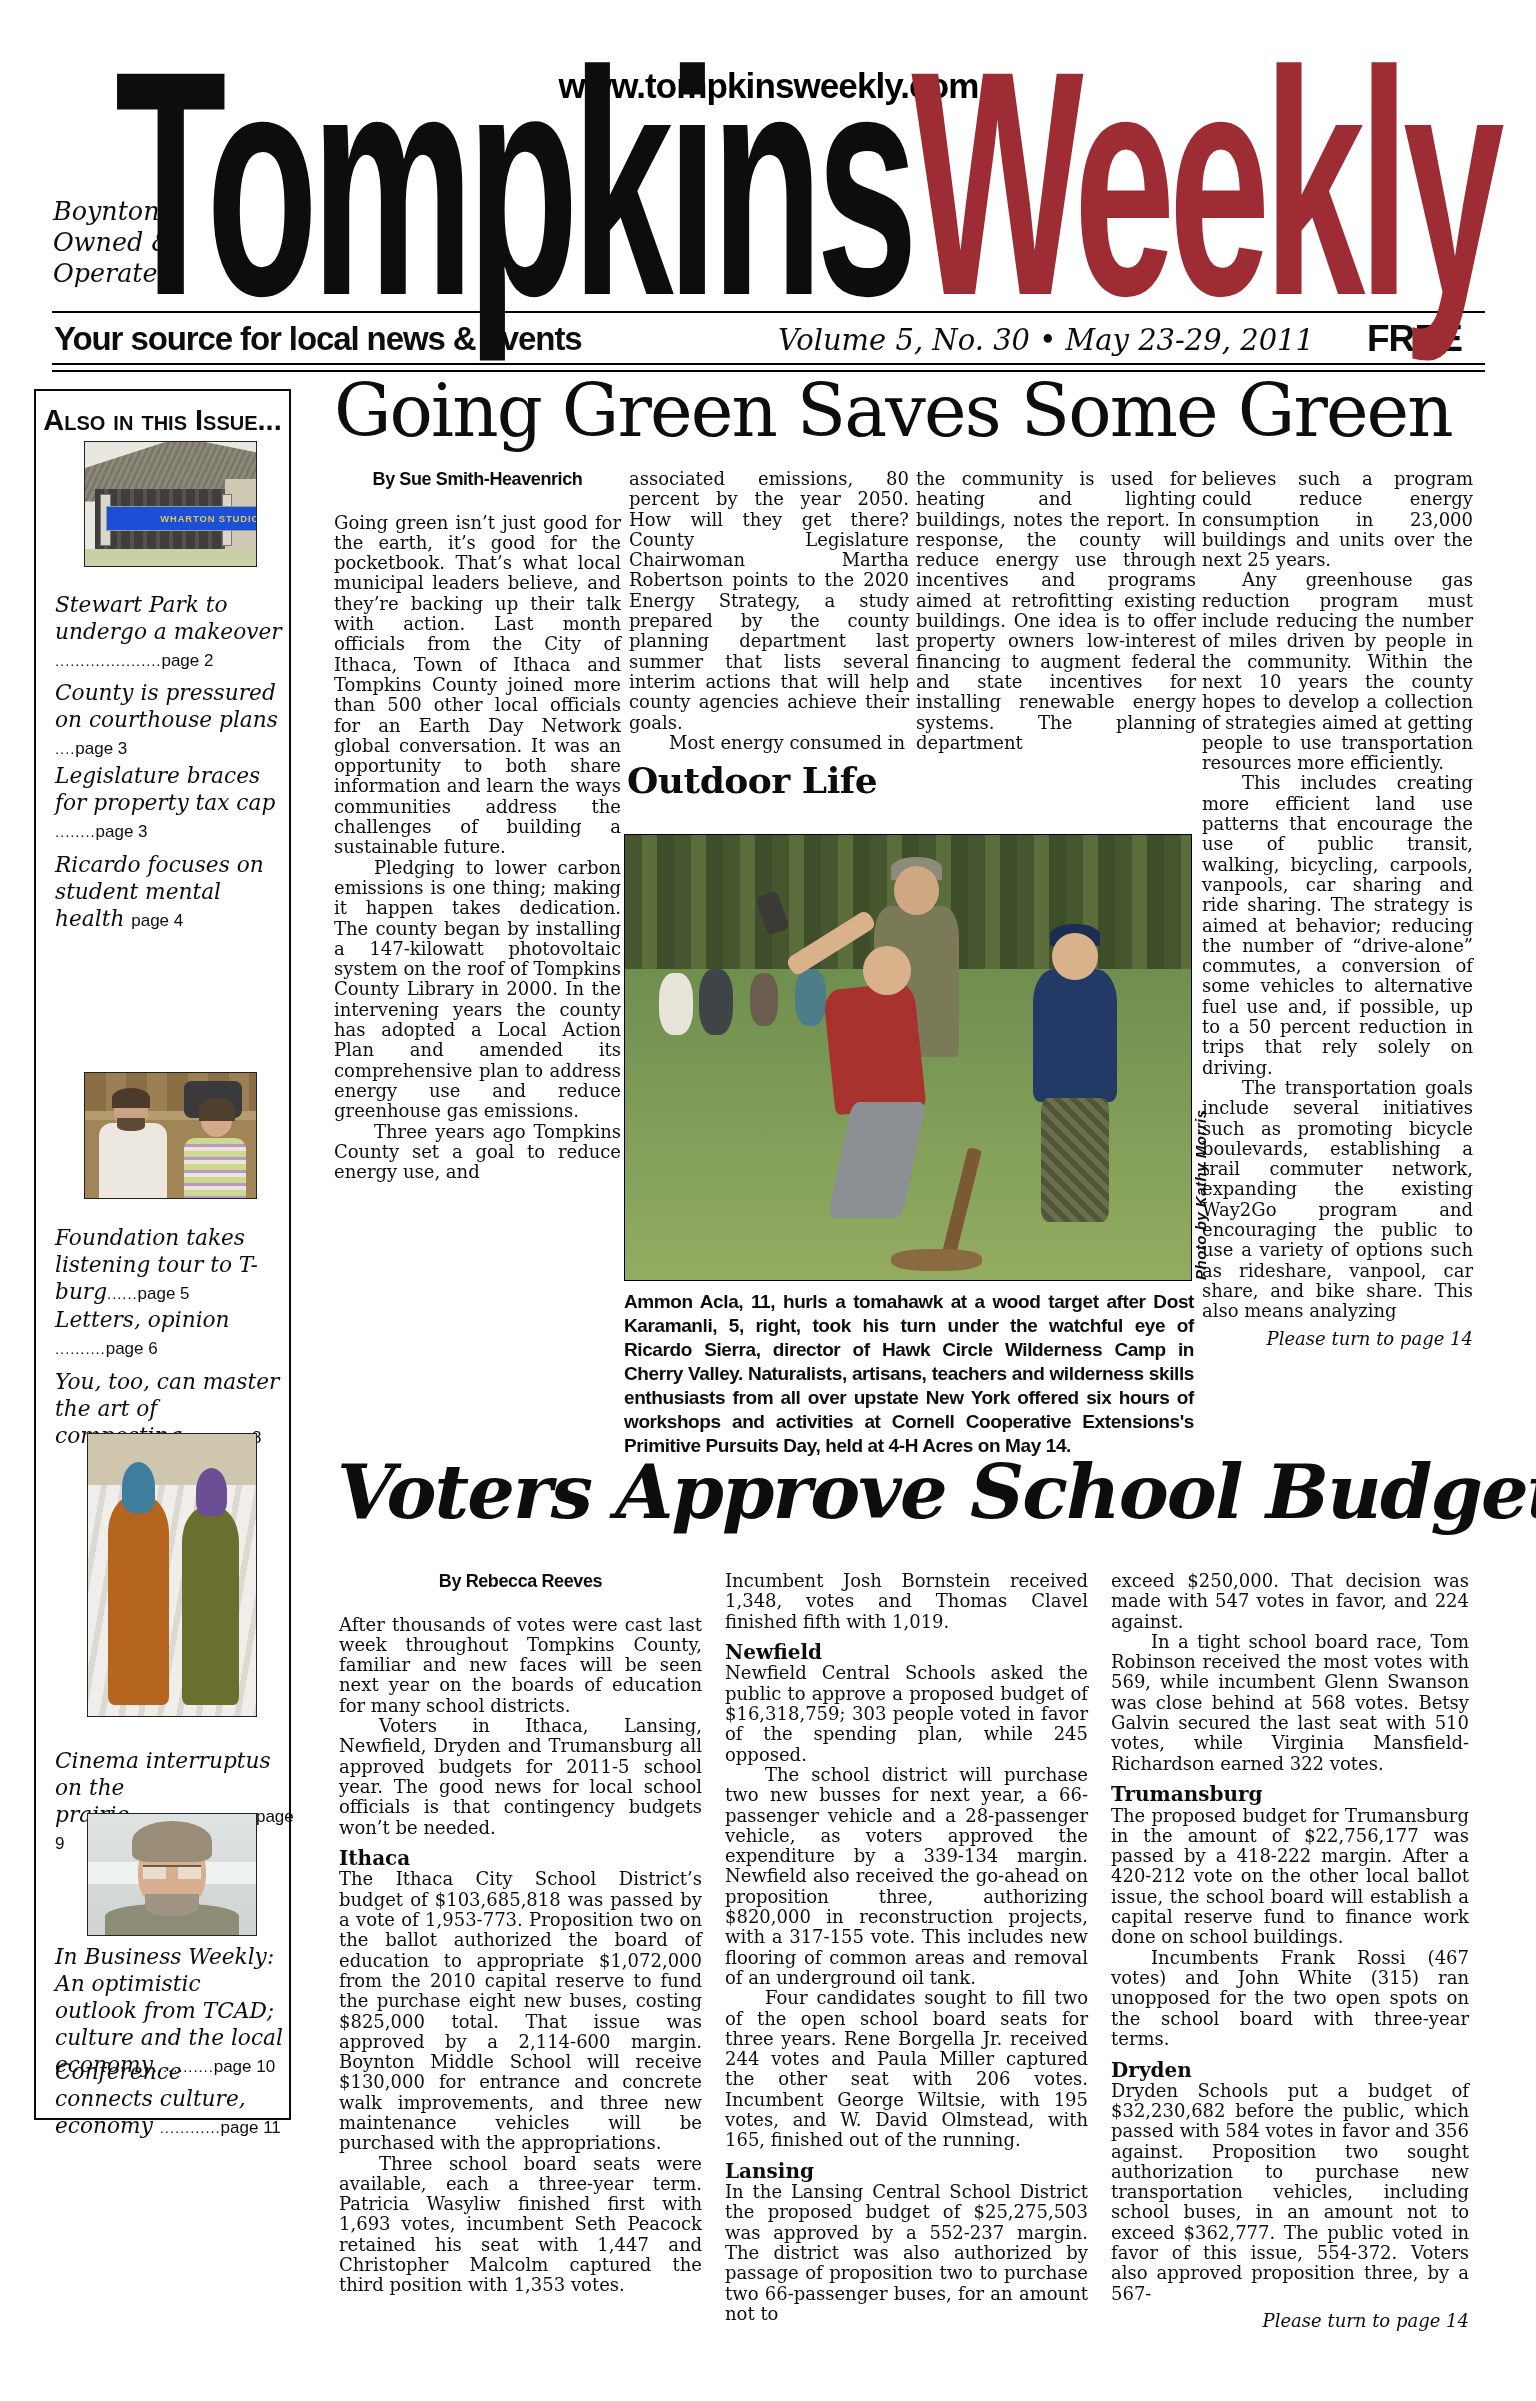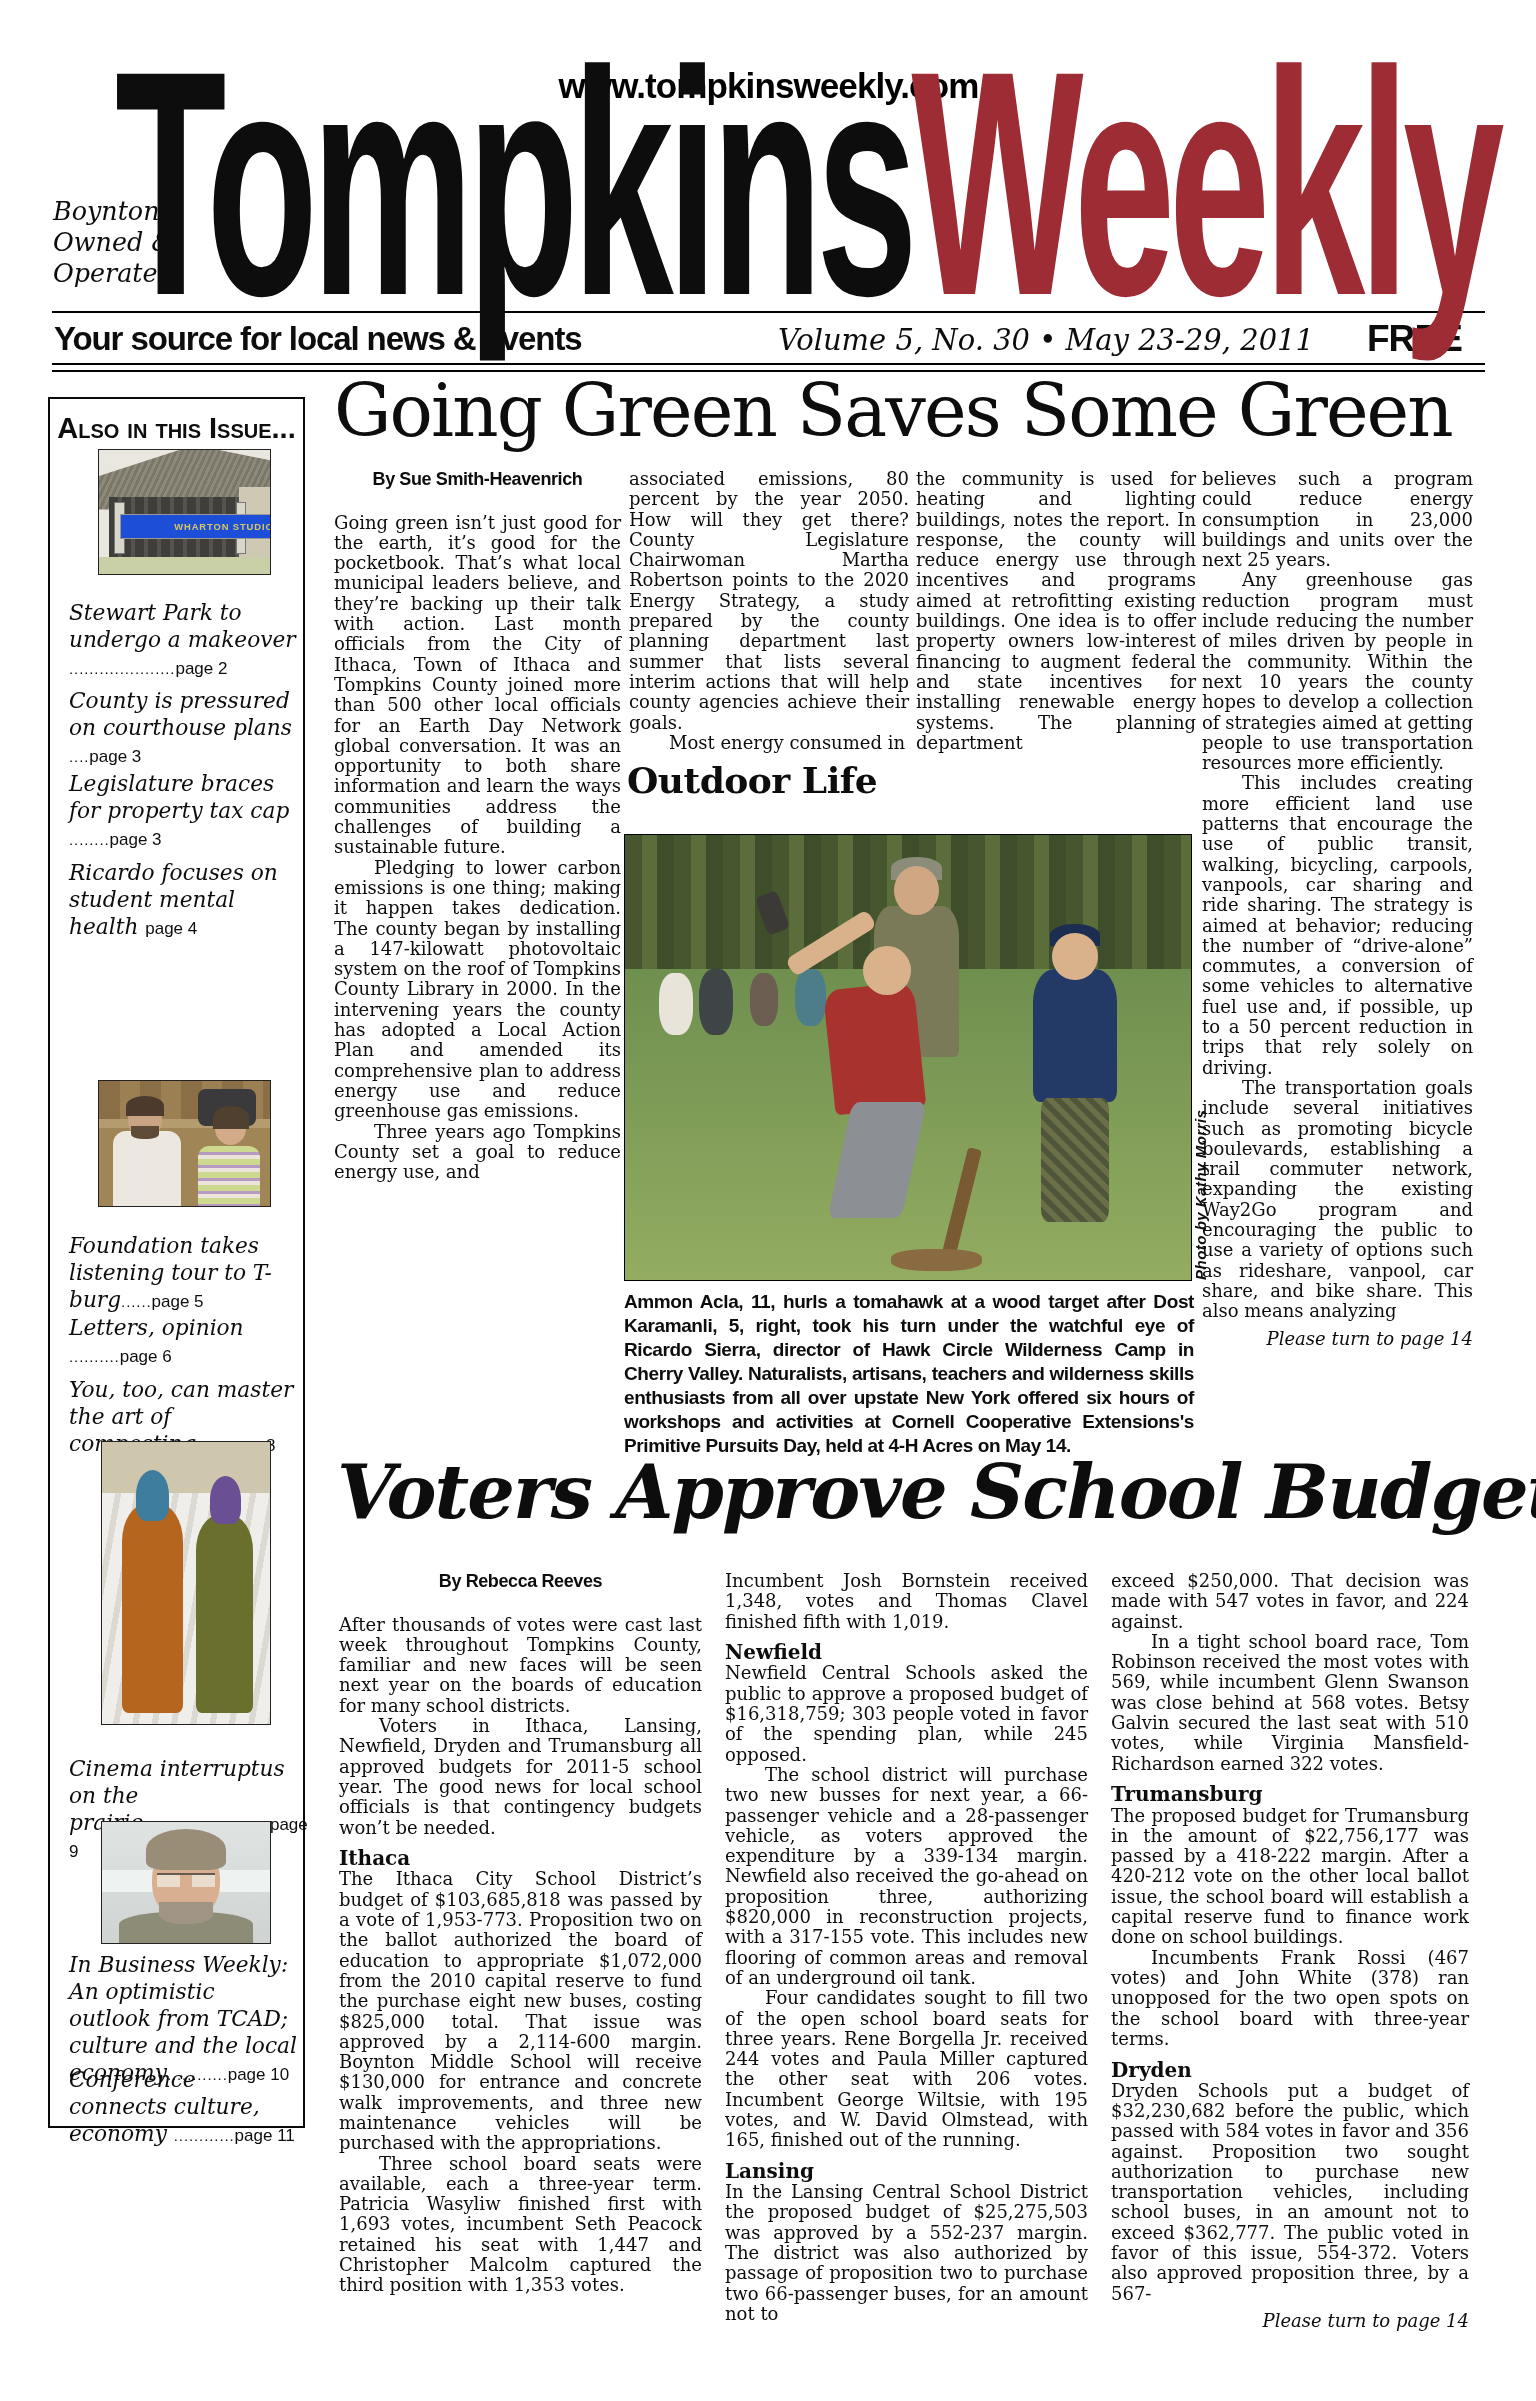--- a/index.html
+++ b/index.html
@@ -19,22 +19,22 @@
   .rule-double{position:absolute;left:52px;width:1433px;top:363px;height:4.7px;
     border-top:2.8px solid #000;border-bottom:2.8px solid #000;}
   .tag-left{position:absolute;left:54px;top:320px;
     font:bold 33px "Liberation Sans",sans-serif;letter-spacing:-1.1px;}
   .tag-vol{position:absolute;right:223px;top:323px;
     font:italic 29px "DejaVu Serif",serif;}
   .tag-free{position:absolute;right:75px;top:318px;
     font:bold 37px "Liberation Sans",sans-serif;letter-spacing:-0.9px;}
 
   
-  .sidebar{position:absolute;left:48px;top:389px;width:253px;height:1727px;
-    border:2.8px solid #0a0a0a;background:#fff;margin-top:8px;}
+  .sidebar{position:absolute;left:34px;top:389px;width:253px;height:1727px;
+    border:2.8px solid #0a0a0a;background:#fff;}
   .sb-head{position:absolute;left:0;right:0;top:13px;text-align:center;
     font:bold 29px "Liberation Sans",sans-serif;font-variant:small-caps;letter-spacing:0px;}
   .sb-item{position:absolute;left:19px;width:228px;
     font:italic 21.7px/27px "DejaVu Serif",serif;text-align:left;}
   .sb-item .pg{font:17px "Liberation Sans",sans-serif;font-style:normal;}
   .sb-item .dots{font:15px "Liberation Sans",sans-serif;font-style:normal;letter-spacing:0.9px;}
   .sb-img{position:absolute;border:1.9px solid #222;overflow:hidden;background:#ccc;}
 
   
   .wh-sky{position:absolute;inset:0;background:#e9e7df;}
@@ -287,20 +287,20 @@
       <p class="cp t-p">Four candidates sought to fill two of the open school board seats for three years. Rene Borgella Jr. received 244 votes and Paula Miller captured the other seat with 206 votes. Incumbent George Wiltsie, with 195 votes, and W. David Olmstead, with 165, finished out of the running.</p>
       <p class="cp t-sub">Lansing</p>
       <p class="cp t-ph">In the Lansing Central School District the proposed budget of $25,275,503 was approved by a 552-237 margin. The district was also authorized by passage of proposition two to purchase two 66-passenger buses, for an amount not to</p>
     </div>
   <div class="col" style="left:1111px;top:1571px;width:358px;">
 
   <p class="cp t-ph">exceed $250,000. That decision was made with 547 votes in favor, and 224 against.</p>
       <p class="cp t-p">In a tight school board race, Tom Robinson received the most votes with 569, while incumbent Glenn Swanson was close behind at 568 votes. Betsy Galvin secured the last seat with 510 votes, while Virginia Mansfield-Richardson earned 322 votes.</p>
       <p class="cp t-sub">Trumansburg</p>
       <p class="cp t-ph">The proposed budget for Trumansburg in the amount of  $22,756,177 was passed by a 418-222 margin. After a 420-212 vote on the other local ballot issue, the school board will establish a capital reserve fund to finance work done on school buildings.</p>
-      <p class="cp t-p">Incumbents Frank Rossi (467 votes) and John White (378) ran unopposed for the two open spots on the school board with three-year terms.</p>
+      <p class="cp t-p">Incumbents Frank Rossi (467 votes) and John White (315) ran unopposed for the two open spots on the school board with three-year terms.</p>
       <p class="cp t-sub">Dryden</p>
       <p class="cp t-ph">Dryden Schools put a budget of $32,230,682 before the public, which passed with 584 votes in favor and 356 against. Proposition two sought authorization to purchase new transportation vehicles, including school buses, in an amount not to exceed $362,777. The public voted in favor of this issue,  554-372. Voters also approved proposition three, by a 567-</p>
       <p class="cp t-turn">Please turn to page 14</p>
     </div>
 
 </div>
 
 
 </body></html>

